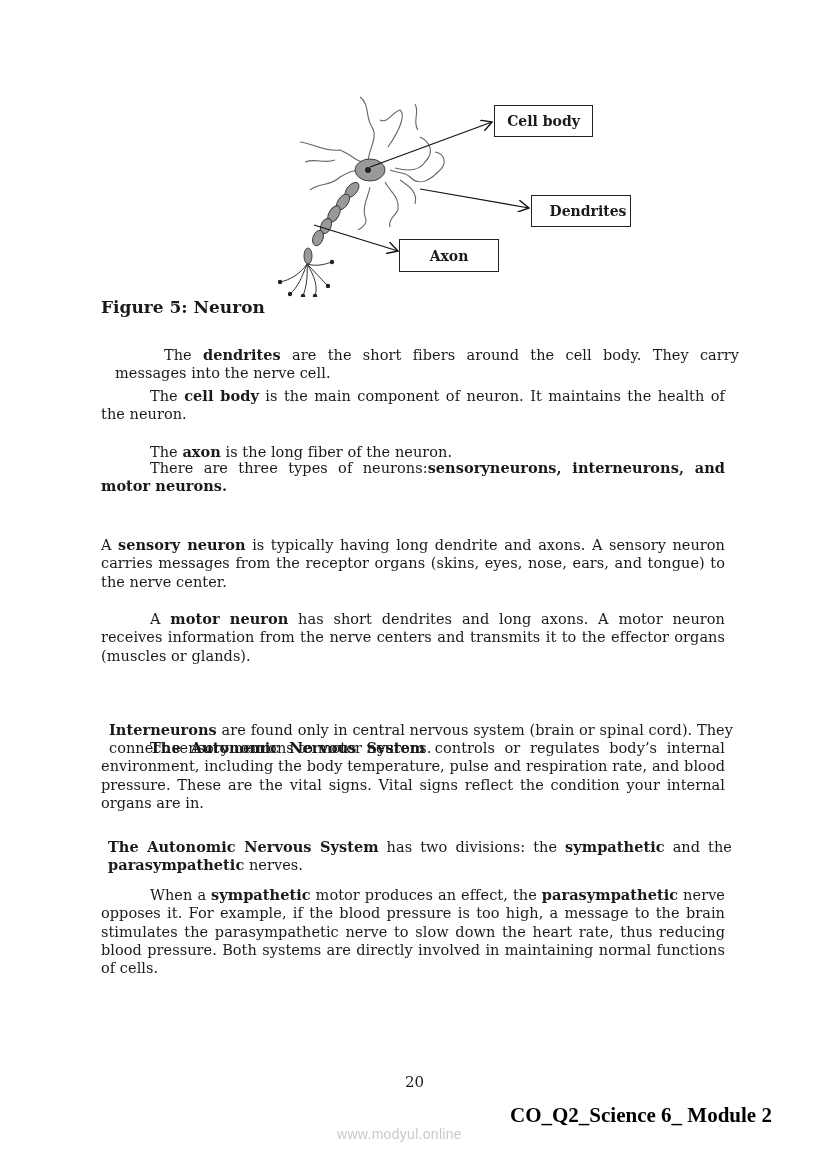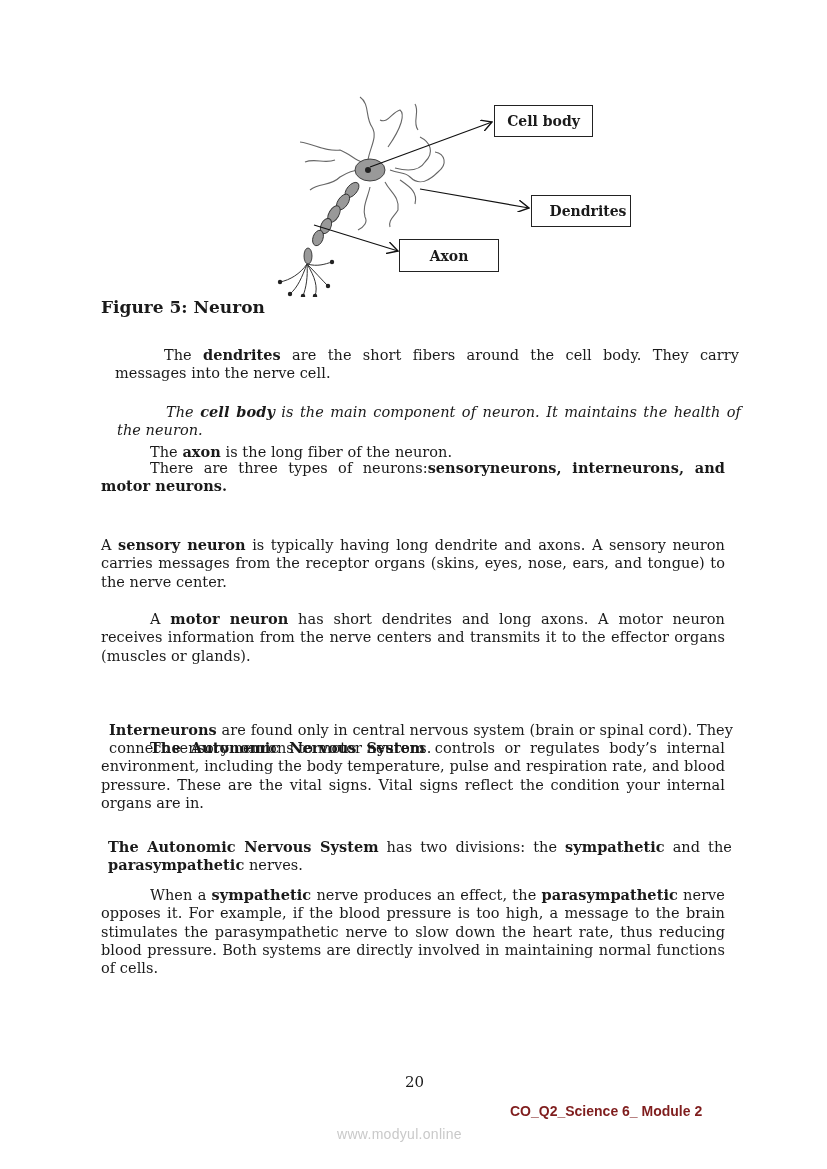--- a/index.html
+++ b/index.html
@@ -8,22 +8,22 @@
   .figure { position: absolute; left: 270px; top: 92px; width: 370px; height: 205px; }
   .label-box { position: absolute; border: 1px solid #222; background: #fff;
                font-weight: bold; font-size: 14px; display: flex; align-items: center;
                justify-content: center; box-sizing: border-box; }
   .caption { position: absolute; left: 101px; top: 297px; font-weight: bold; font-size: 17px; }
   .text { position: absolute; left: 101px; width: 624px; font-size: 14.5px; line-height: 18.3px;
           text-align: justify; letter-spacing: 0.05px; }
   .text b { font-weight: bold; }
   .indent { text-indent: 49px; }
   .page-num { position: absolute; left: 405px; top: 1073px; font-size: 15px; }
-  .footer-code { position: absolute; left: 510px; top: 1103px; font-family: Liberation Sans, sans-serif;
-                 font-weight: bold; font-size: 14px; color: #7f1d1d; }
+  .footer-code { position: absolute; left: 510px; top: 1103px; font-family: Liberation Serif, serif;
+                 font-weight: bold; font-size: 21px; color: #000000; }
   .watermark { position: absolute; left: 337px; top: 1126px; font-family: Liberation Sans, sans-serif;
                font-size: 14px; color: #c9c9c9; letter-spacing: 0.3px; }
 </style>
 </head>
 <body>
 
 <div class="figure">
   <svg width="370" height="205" viewBox="0 0 370 205" style="position:absolute;left:0;top:0">
     <defs>
       <marker id="arr" markerWidth="10" markerHeight="10" refX="9" refY="5" orient="auto">
@@ -79,21 +79,21 @@
   <div class="label-box" style="left:261px;top:103px;width:100px;height:32px;padding-left:14px;">Dendrites</div>
   <div class="label-box" style="left:129px;top:147px;width:100px;height:33px;">Axon</div>
 </div>
 
 <div class="caption">Figure 5: Neuron</div>
 
 <p class="text indent" style="top:332px;margin:14px;">
   <span>The </span><b>dendrites</b><span> are the short fibers around the cell body. They carry messages into the nerve cell.</span>
 </p>
 
-<p class="text indent" style="top:387px;margin:16px;font-style:italic;">
+<p class="text indent" style="top:387px;margin:0;">
   <span>The </span><b>cell body</b><span> is the main component of neuron. It maintains the health of the neuron.</span>
 </p>
 
 <p class="text indent" style="top:443px;margin:0;">
   <span>The </span><b>axon</b><span> is the long fiber of the neuron.</span>
 </p>
 
 <p class="text indent" style="top:459px;margin:0;">
   <span>There are three types of neurons:</span><b>sensoryneurons, interneurons, and motor neurons.</b>
 </p>
@@ -112,18 +112,18 @@
 
 <p class="text indent" style="top:739px;margin:0;">
   <b>The Autonomic Nervous System</b><span> controls or regulates body’s internal environment, including the body temperature, pulse and respiration rate, and blood pressure. These are the vital signs. Vital signs reflect the condition your internal organs are in.</span>
 </p>
 
 <p class="text" style="top:831px;margin:7px;">
   <b>The Autonomic Nervous System</b><span> has two divisions: the </span><b>sympathetic</b><span> and the </span><b>parasympathetic</b><span> nerves.</span>
 </p>
 
 <p class="text indent" style="top:886px;margin:0;">
-  <span>When a </span><b>sympathetic</b><span> nerve produces an effect, the </span><b>parasympathetic</b><span> nerve opposes it. For example, if the blood pressure is too high, a message to the brain stimulates the parasympathetic nerve to slow down the heart rate, thus reducing blood pressure. Both systems are directly involved in maintaining normal functions of cells.</span>
+  <span>When a </span><b>sympathetic</b><span> motor produces an effect, the </span><b>parasympathetic</b><span> nerve opposes it. For example, if the blood pressure is too high, a message to the brain stimulates the parasympathetic nerve to slow down the heart rate, thus reducing blood pressure. Both systems are directly involved in maintaining normal functions of cells.</span>
 </p>
 
 <div class="page-num">20</div>
 <div class="footer-code">CO_Q2_Science 6_ Module 2</div>
 <div class="watermark">www.modyul.online</div>
 
 </body></html>

